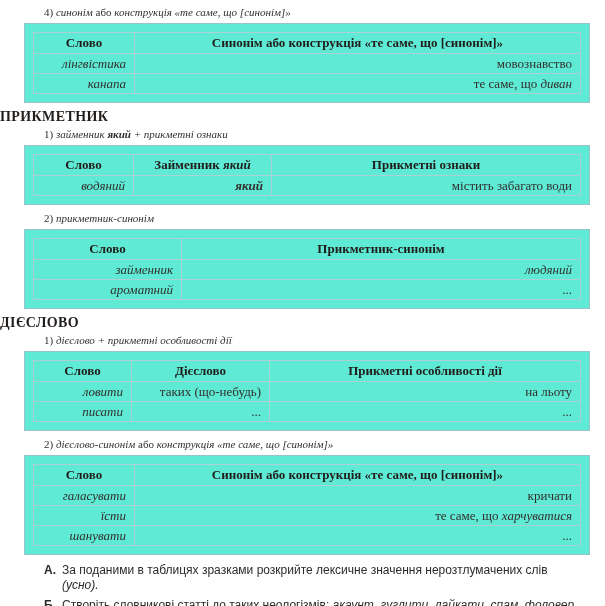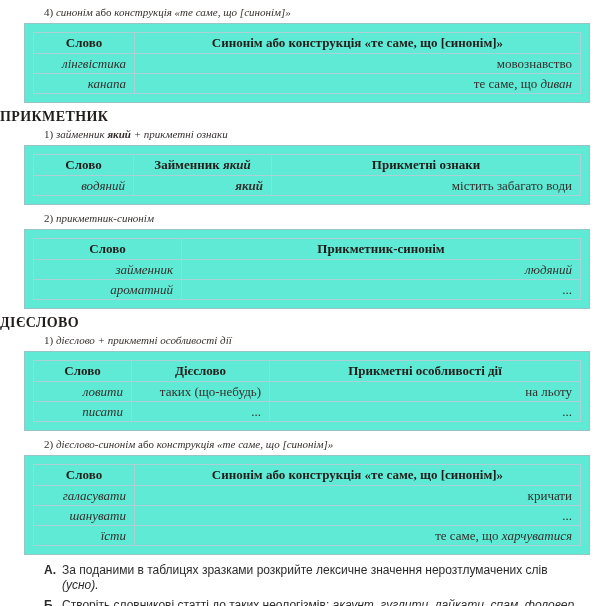--- a/index.html
+++ b/index.html
@@ -164,26 +164,26 @@
       <th>Слово</th>
       <th>Синонім або конструкція «те саме, що [синонім]»</th>
     </tr>
       </thead>
     <tbody>
       <tr>
         <td class="word">галасувати</td>
         <td>кричати</td>
       </tr>
       <tr>
-        <td class="word">шанувати</td>
-        <td>...</td>
-      </tr>
-      <tr>
         <td class="word">їсти</td>
         <td><span>те саме, що </span><span class="it">харчуватися</span></td>
+      </tr>
+      <tr>
+        <td class="word">шанувати</td>
+        <td>...</td>
       </tr>
     </tbody>
   </table>
 </div>
 
 <div class="tasks">
   <div class="task">
     <span class="marker">А.</span>
     <span class="body"><span>За поданими в таблицях зразками розкрийте лексичне значення нерозтлумачених слів</span><br><i>(усно).</i></span>
   </div>

